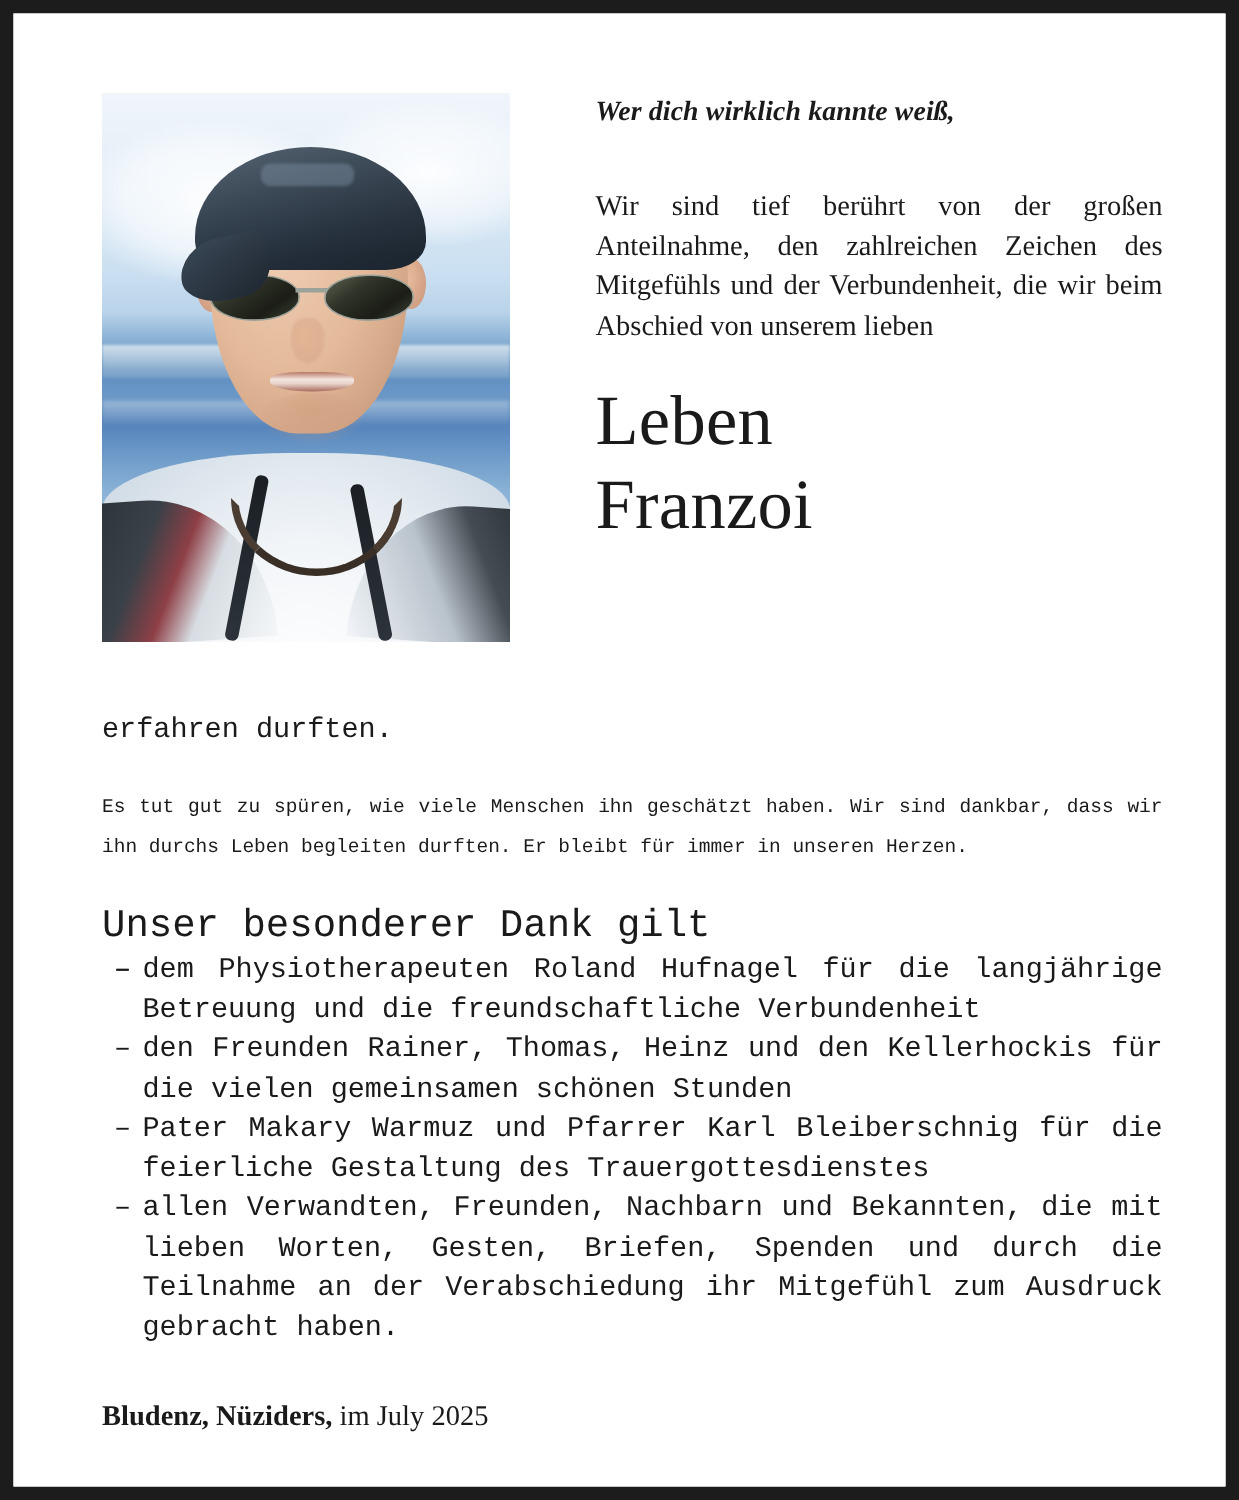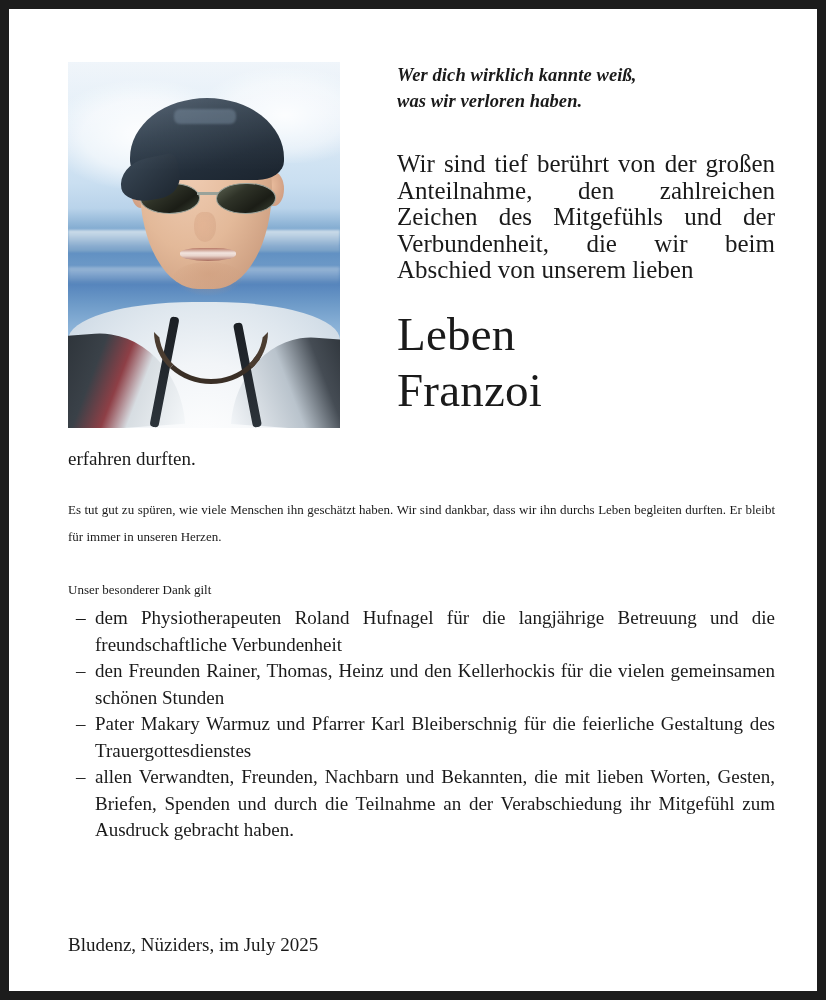--- a/index.html
+++ b/index.html
@@ -255,21 +255,21 @@
   }
   .quote {
     font-style: italic;
     font-weight: 700;
     font-size: 18.5px;
     line-height: 26px;
     letter-spacing: 0.1px;
   }
   .intro {
     margin-top: 37px;
-    font-size: 25px;
+    font-size: 19px;
     line-height: 26.5px;
     text-align: justify;
   }
   .name-block {
     margin-top: 22px;
   }
   .given-name,
   .family-name {
     font-size: 47px;
     line-height: 56px;
@@ -284,36 +284,37 @@
   }
   .dates .sym {
     font-size: 15px;
     vertical-align: 1px;
   }
 
   
   .body-col {
     position: absolute;
     left: 59px;
-    top: 436px;
+    top: 464px;
     width: 707px;
+    font-family: Liberation Mono, monospace;
   }
   .continue-line {
     font-size: 19px;
     line-height: 27px;
   }
   .para {
     margin-top: 24px;
     font-size: 13px;
     line-height: 27px;
     text-align: justify;
   }
   .thanks-lead {
     margin-top: 26px;
-    font-size: 13px;
+    font-size: 26px;
     line-height: 27px;
   }
   .thanks-list {
     list-style: none;
     margin: 2px 0 0 0;
     padding: 0;
   }
   .thanks-list li {
     position: relative;
     padding-left: 27px;
@@ -335,21 +336,21 @@
   }
   .families b { font-weight: 700; }
 
   .place-line {
     position: absolute;
     left: 59px;
     top: 922px;
     font-size: 19px;
     line-height: 27px;
   }
-  .place-line b { font-weight: 400; }
+  .place-line b { font-weight: 700; }
 </style>
 </head>
 <body>
 
 <div class="notice">
   <div class="inner">
 
     <div class="photo-wrap" title="Portraitfoto des Verstorbenen mit Kappe und Sonnenbrille vor blauem Himmel">
       <div class="photo">
         <div class="cloud-a"></div>
@@ -382,21 +383,20 @@
         <div class="lanyard-r"></div>
         <div class="necklace"></div>
 
         <div class="photo-grain"></div>
       </div>
     </div>
 
     <div class="right-col">
       <div class="quote">
         <div>Wer dich wirklich kannte weiß,</div>
-        <div>was wir verloren haben.</div>
       </div>
 
       <div class="intro">Wir sind tief berührt von der großen Anteilnahme, den zahlreichen Zeichen des Mitgefühls und der Verbundenheit, die wir beim Abschied von unserem lieben</div>
 
       <div class="name-block">
         <div class="given-name">Leben</div>
         <div class="family-name">Franzoi</div>
       </div>
     </div>
 

